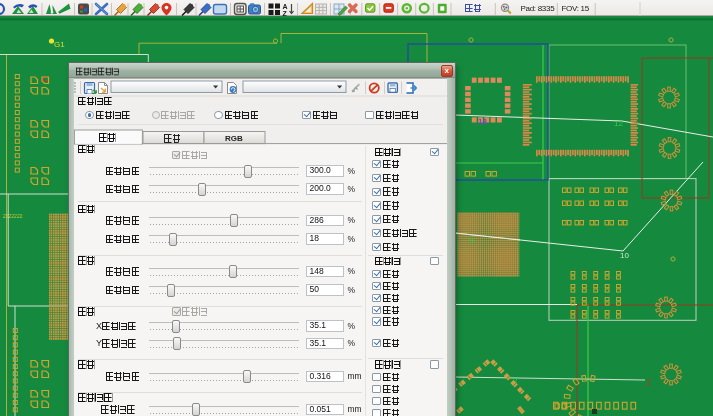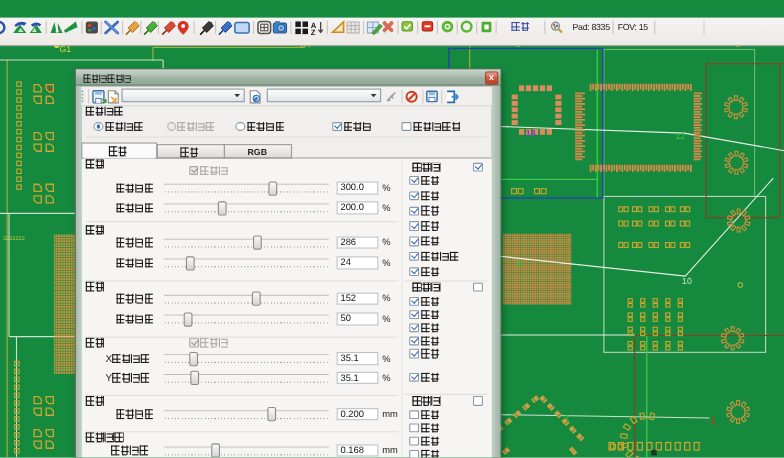--- a/index.html
+++ b/index.html
@@ -419,21 +419,21 @@
 <rect x="-1.8" y="-2.8" width="3.6" height="5.6" fill="none" stroke="#cfa52f" stroke-width="1" transform="translate(567.2 396.4) rotate(277)"></rect>
 <rect x="-1.8" y="-2.8" width="3.6" height="5.6" fill="none" stroke="#cfa52f" stroke-width="1" transform="translate(570.0 388.2) rotate(301)"></rect>
 <rect x="-1.8" y="-2.8" width="3.6" height="5.6" fill="none" stroke="#cfa52f" stroke-width="1" transform="translate(576.0 381.8) rotate(325)"></rect>
 <rect x="-1.8" y="-2.8" width="3.6" height="5.6" fill="none" stroke="#cfa52f" stroke-width="1" transform="translate(584.0 378.4) rotate(349)"></rect>
 <rect x="-1.8" y="-2.8" width="3.6" height="5.6" fill="none" stroke="#cfa52f" stroke-width="1" transform="translate(592.7 378.5) rotate(373)"></rect>
 <rect x="592" y="409" width="5" height="5" fill="#1a3a22"></rect>
 <path d="M455 233 L520 240" stroke="#e7efe6" fill="none" stroke-width="1"></path>
 <text x="469" y="243" font-size="8" fill="#35d045" font-family="Liberation Sans,sans-serif">9</text>
     </svg>
 
-<div style="position:absolute;left:0;top:16px;width:713px;height:26px;background:linear-gradient(#f6f4f2,#ece9e6);border-bottom:1px solid #aeaaa6">
+<div style="position:absolute;left:0;top:0;width:713px;height:16px;background:linear-gradient(#f6f4f2,#ece9e6);border-bottom:1px solid #aeaaa6">
 <svg width="713" height="18" viewBox="0 0 713 18" style="position:absolute;left:0;top:0">
         <circle cx="-1" cy="9" r="5" fill="none" stroke="#2a52b0" stroke-width="2.2"></circle>
         <path d="M12 14 L24 14 L18 6 Z" fill="#1f9240"></path>
         <path d="M16.5 13 l2 -3.5 l3 3.5 z" fill="#fff" opacity=".75"></path>
         <path d="M13 7 Q18 2 24 5 L22 7.5 Q18 5 14.5 8.5 Z" fill="#2a4fb0"></path>
         <path d="M27 14 L38 14 L33 6 Z" fill="#1f9240"></path>
         <path d="M29 13 l2.5 -3.5 l2 3.5 z" fill="#fff" opacity=".75"></path>
         <path d="M28 6.5 Q33 2.5 37.5 6 L36 8 Q33 5.5 30 8.5 Z" fill="#2a4fb0"></path>
         <line x1="42" y1="3" x2="42" y2="15" stroke="#c7c3bf" stroke-width="1"></line>
         <path d="M46 14 L51.5 14 L49.5 4 Z" fill="#1f9240"></path>
@@ -677,27 +677,27 @@
       <div style="position:absolute;left:149px;top:216.5px;width:150px;height:1px;background:#bdbdbd"></div>
       <div style="position:absolute;left:149px;top:217.5px;width:150px;height:1px;background:#f4f4f4"></div>
       <div class="tick" style="left:150px;top:223.5px"></div>
       <div class="thumb" style="left:230px;top:214px"></div>
       <div class="vb" style="left:305.5px;top:214.5px">286</div>
       <div class="tx" style="left:347.5px;top:215.3px;color:#1a1a1a;font-size:8.5px">%</div>
       <div style="position:absolute;left:149px;top:235px;width:150px;height:1px;background:#bdbdbd"></div>
       <div style="position:absolute;left:149px;top:236px;width:150px;height:1px;background:#f4f4f4"></div>
       <div class="tick" style="left:150px;top:242px"></div>
       <div class="thumb" style="left:168.5px;top:232.5px"></div>
-      <div class="vb" style="left:305.5px;top:233px">24</div>
+      <div class="vb" style="left:305.5px;top:233px">18</div>
       <div class="tx" style="left:347.5px;top:233.8px;color:#1a1a1a;font-size:8.5px">%</div>
       <div style="position:absolute;left:149px;top:267.5px;width:150px;height:1px;background:#bdbdbd"></div>
       <div style="position:absolute;left:149px;top:268.5px;width:150px;height:1px;background:#f4f4f4"></div>
       <div class="tick" style="left:150px;top:274.5px"></div>
       <div class="thumb" style="left:228.7px;top:265px"></div>
-      <div class="vb" style="left:305.5px;top:265.5px">152</div>
+      <div class="vb" style="left:305.5px;top:265.5px">148</div>
       <div class="tx" style="left:347.5px;top:266.3px;color:#1a1a1a;font-size:8.5px">%</div>
       <div style="position:absolute;left:149px;top:286px;width:150px;height:1px;background:#bdbdbd"></div>
       <div style="position:absolute;left:149px;top:287px;width:150px;height:1px;background:#f4f4f4"></div>
       <div class="tick" style="left:150px;top:293px"></div>
       <div class="thumb" style="left:166.7px;top:283.5px"></div>
       <div class="vb" style="left:305.5px;top:284px">50</div>
       <div class="tx" style="left:347.5px;top:284.8px;color:#1a1a1a;font-size:8.5px">%</div>
       <div style="position:absolute;left:149px;top:322px;width:150px;height:1px;background:#bdbdbd"></div>
       <div style="position:absolute;left:149px;top:323px;width:150px;height:1px;background:#f4f4f4"></div>
       <div class="tick" style="left:150px;top:329px"></div>
@@ -707,27 +707,27 @@
       <div style="position:absolute;left:149px;top:339.5px;width:150px;height:1px;background:#bdbdbd"></div>
       <div style="position:absolute;left:149px;top:340.5px;width:150px;height:1px;background:#f4f4f4"></div>
       <div class="tick" style="left:150px;top:346.5px"></div>
       <div class="thumb" style="left:172.5px;top:337px"></div>
       <div class="vb" style="left:305.5px;top:337.5px">35.1</div>
       <div class="tx" style="left:347.5px;top:338.3px;color:#1a1a1a;font-size:8.5px">%</div>
       <div style="position:absolute;left:149px;top:372.5px;width:150px;height:1px;background:#bdbdbd"></div>
       <div style="position:absolute;left:149px;top:373.5px;width:150px;height:1px;background:#f4f4f4"></div>
       <div class="tick" style="left:150px;top:379.5px"></div>
       <div class="thumb" style="left:242.5px;top:370px"></div>
-      <div class="vb" style="left:305.5px;top:370.5px">0.200</div>
+      <div class="vb" style="left:305.5px;top:370.5px">0.316</div>
       <div class="tx" style="left:347.5px;top:371.3px;color:#1a1a1a;font-size:8.5px">mm</div>
       <div style="position:absolute;left:149px;top:405.5px;width:150px;height:1px;background:#bdbdbd"></div>
       <div style="position:absolute;left:149px;top:406.5px;width:150px;height:1px;background:#f4f4f4"></div>
       <div class="tick" style="left:150px;top:412.5px"></div>
       <div class="thumb" style="left:192px;top:403px"></div>
-      <div class="vb" style="left:305.5px;top:403.5px">0.168</div>
+      <div class="vb" style="left:305.5px;top:403.5px">0.051</div>
       <div class="tx" style="left:347.5px;top:404.3px;color:#1a1a1a;font-size:8.5px">mm</div>
       <div style="position:absolute;left:78px;top:201px;width:284px;height:1px;background:#e0deda"></div>
       <div style="position:absolute;left:78px;top:255px;width:284px;height:1px;background:#e0deda"></div>
       <div style="position:absolute;left:78px;top:306px;width:284px;height:1px;background:#e0deda"></div>
       <div style="position:absolute;left:78px;top:359px;width:284px;height:1px;background:#e0deda"></div>
       <div style="position:absolute;left:78px;top:392px;width:284px;height:1px;background:#e0deda"></div>
       <div style="position:absolute;left:368px;top:255px;width:75px;height:1px;background:#e0deda"></div>
       <div style="position:absolute;left:368px;top:358px;width:75px;height:1px;background:#e0deda"></div>
       <div style="position:absolute;left:364.5px;top:146px;width:1px;height:270px;background:#e5e3df"></div>
       <div class="lb b" style="left:375px;top:147.5px;color:#111"><i class="h v0"></i><i class="h v1"></i><i class="h v2"></i></div>

